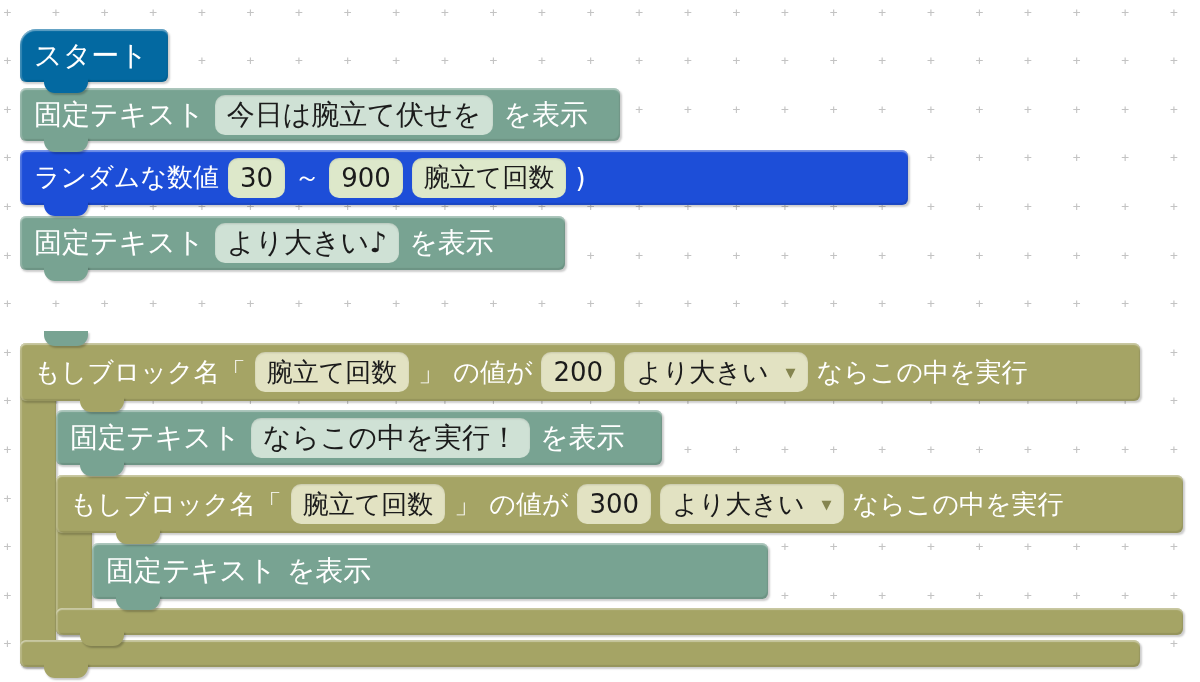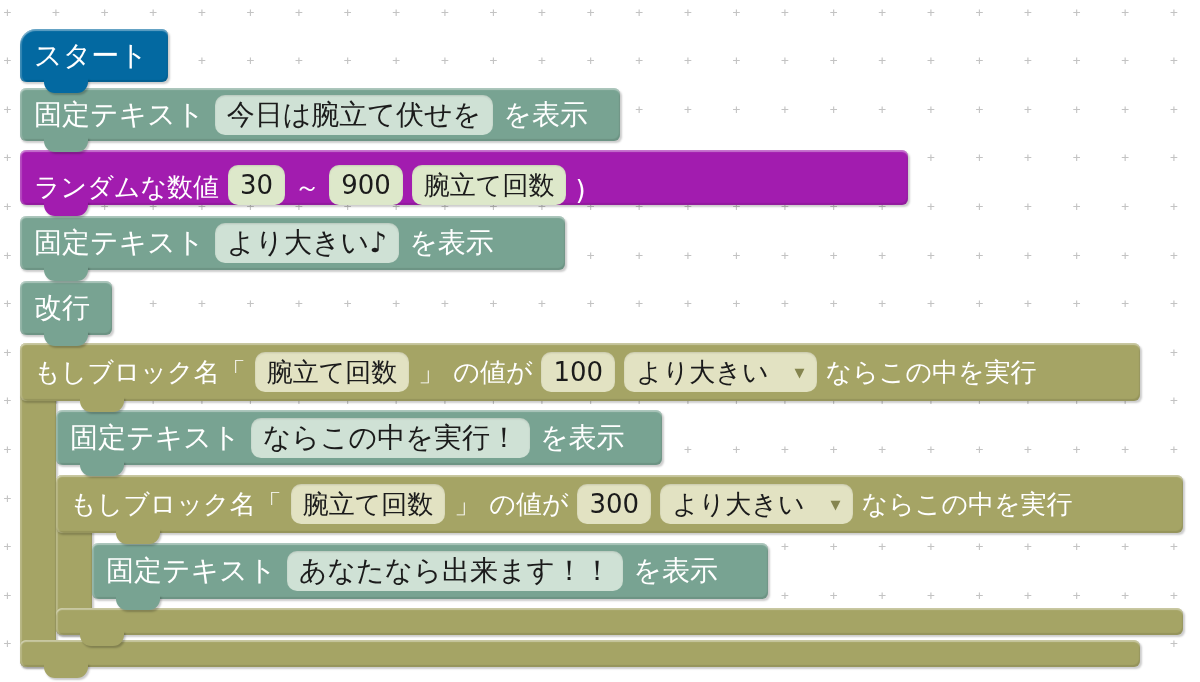--- a/index.html
+++ b/index.html
@@ -12,32 +12,32 @@
        gap:10px;padding:0 14px;box-sizing:border-box;
        box-shadow:inset 0 2px 1px rgba(255,255,255,.38), inset 2px 0 1px rgba(255,255,255,.2),
                   inset -1px -2px 1px rgba(0,0,0,.10), 1.5px 2px 2px rgba(0,0,0,.20);}
   .bar,.spine{position:absolute;z-index:1;border-radius:6px;
        box-shadow:inset 0 2px 1px rgba(255,255,255,.38), inset 2px 0 1px rgba(255,255,255,.2),
                   inset -1px -2px 1px rgba(0,0,0,.10), 1.5px 2px 2px rgba(0,0,0,.20);}
   .tab{position:absolute;z-index:3;width:44px;height:15px;border-radius:0 0 11px 11px;
        box-shadow:1.5px 2px 2px rgba(0,0,0,.22);}
   .purple{background:#0369a1;}
   .teal{background:#78a392;}
-  .green{background:#a21caf;align-items:flex-end;}
+  .green{background:#1d4ed8;}
   .olive{background:#a5a465;}
   .start{border-radius:16px 6px 6px 6px;font-size:28px;}
   .lb{color:#ffffff;white-space:nowrap;}
   .f28{font-size:28px;} .f26{font-size:26px;}
   .fld{display:flex;align-items:center;white-space:nowrap;color:#1b1b1b;
        border-radius:10px;height:40px;padding:0 12px;
        box-shadow:inset 0 1px 2px rgba(0,0,0,.12);}
   .teal .fld{background:#cfe1d5;}
   .green .fld{background:#dde8ca;}
   .olive .fld{background:#e2e2c2;}
-  .drop{gap:26px;cursor:pointer;}
+  .drop{gap:17px;cursor:pointer;}
   .arrow{font-size:13px;color:#85854f;line-height:1;}
 </style>
 </head>
 <body>
 
 <div class="workspace">
   <div id="grid" style="color: rgb(195, 195, 195);">
       <span class="plus" style="left: 3.5px; top: 5.5px;">+</span>
       <span class="plus" style="left: 52.1px; top: 5.5px;">+</span>
       <span class="plus" style="left: 100.7px; top: 5.5px;">+</span>
@@ -417,31 +417,28 @@
   </div>
   <div class="tab green" style="left:44px;top:201px;"></div>
 
   <div class="blk teal f28" style="left:20px;top:216px;width:545px;height:54px;">
     <span class="lb">固定テキスト</span>
     <span class="fld">より大きい♪</span>
     <span class="lb">を表示</span>
   </div>
   <div class="tab teal" style="left:44px;top:266px;"></div>
 
-  <div class="blk teal f28" style="left:20px;top:281px;width:92px;height:54px;">
-    <span class="lb">改行</span>
-  </div>
   <div class="tab teal" style="left:44px;top:331px;"></div>
 
   <div class="blk olive f26" style="left:20px;top:343px;width:1120px;height:58px;gap:9px;">
     <span class="lb">もしブロック名「</span>
     <span class="fld">腕立て回数</span>
     <span class="lb">」</span>
     <span class="lb">の値が</span>
-    <span class="fld">100</span>
+    <span class="fld">200</span>
     <span class="fld drop">
       <span>より大きい</span>
       <span class="arrow">▼</span>
     </span>
     <span class="lb">ならこの中を実行</span>
   </div>
   <div class="tab olive" style="left:80px;top:397px;"></div>
 
   <div class="blk teal f28" style="left:56px;top:410px;width:606px;height:55px;">
     <span class="lb">固定テキスト</span>
@@ -459,20 +456,19 @@
     <span class="fld drop">
       <span>より大きい</span>
       <span class="arrow">▼</span>
     </span>
     <span class="lb">ならこの中を実行</span>
   </div>
   <div class="tab olive" style="left:116px;top:529px;"></div>
 
   <div class="blk teal f28" style="left:92px;top:543px;width:676px;height:56px;">
     <span class="lb">固定テキスト</span>
-    <span class="fld">あなたなら出来ます！！</span>
     <span class="lb">を表示</span>
   </div>
   <div class="tab teal" style="left:116px;top:595px;"></div>
 
   <div class="tab olive" style="left:80px;top:631px;"></div>
   <div class="tab olive" style="left:44px;top:663px;"></div>
 </div>
 
 </body></html>

